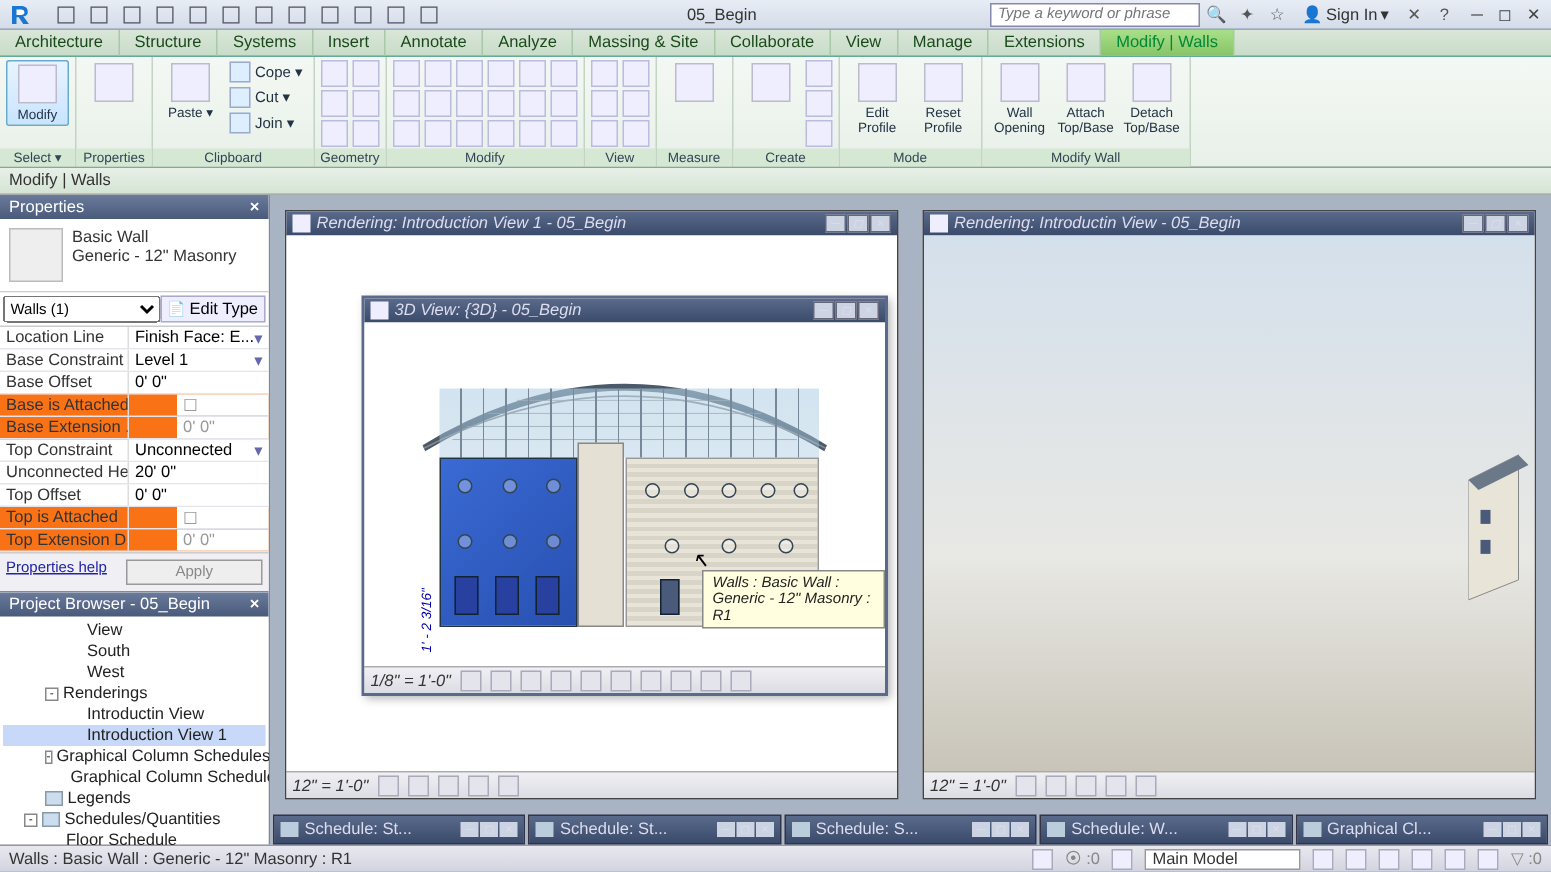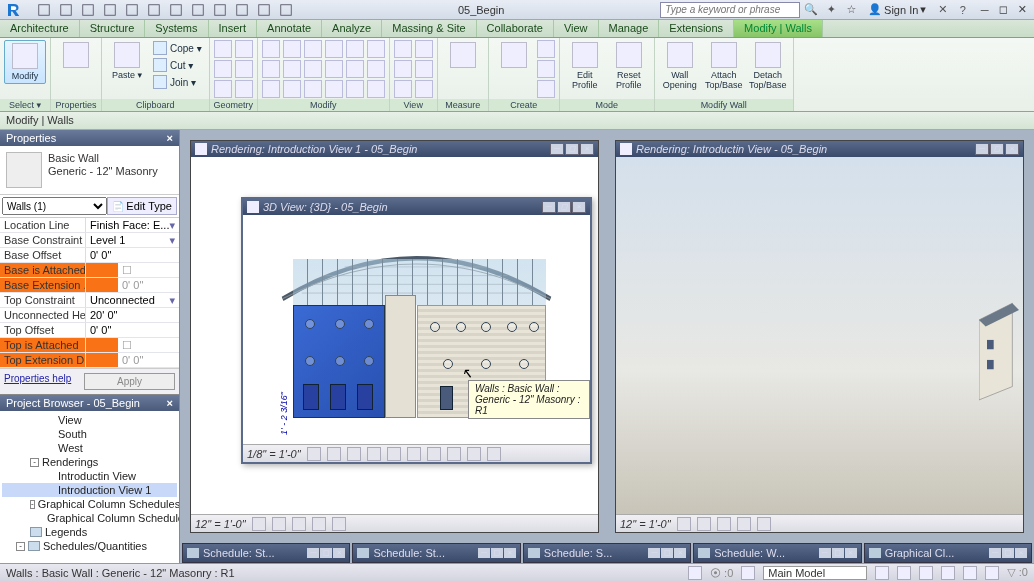--- a/index.html
+++ b/index.html
@@ -488,20 +488,24 @@
           </div>
           <div class="tree-item indent1">
             <span style="width:11px;display:inline-block"></span>
             <span class="tico"></span>
             <span>Legends</span>
           </div>
           <div class="tree-item indent1">
             <span class="exp">-</span>
             <span class="tico"></span>
             <span>Schedules/Quantities</span>
+          </div>
+          <div class="tree-item indent2">
+            <span style="width:11px;display:inline-block"></span>
+            <span>Floor Schedule</span>
           </div>
         </div>
     </div>
   </div>
 
   <div class="view-area">
     <div class="view-row">
 
       <div class="view-panel">
         <div class="view-titlebar">

